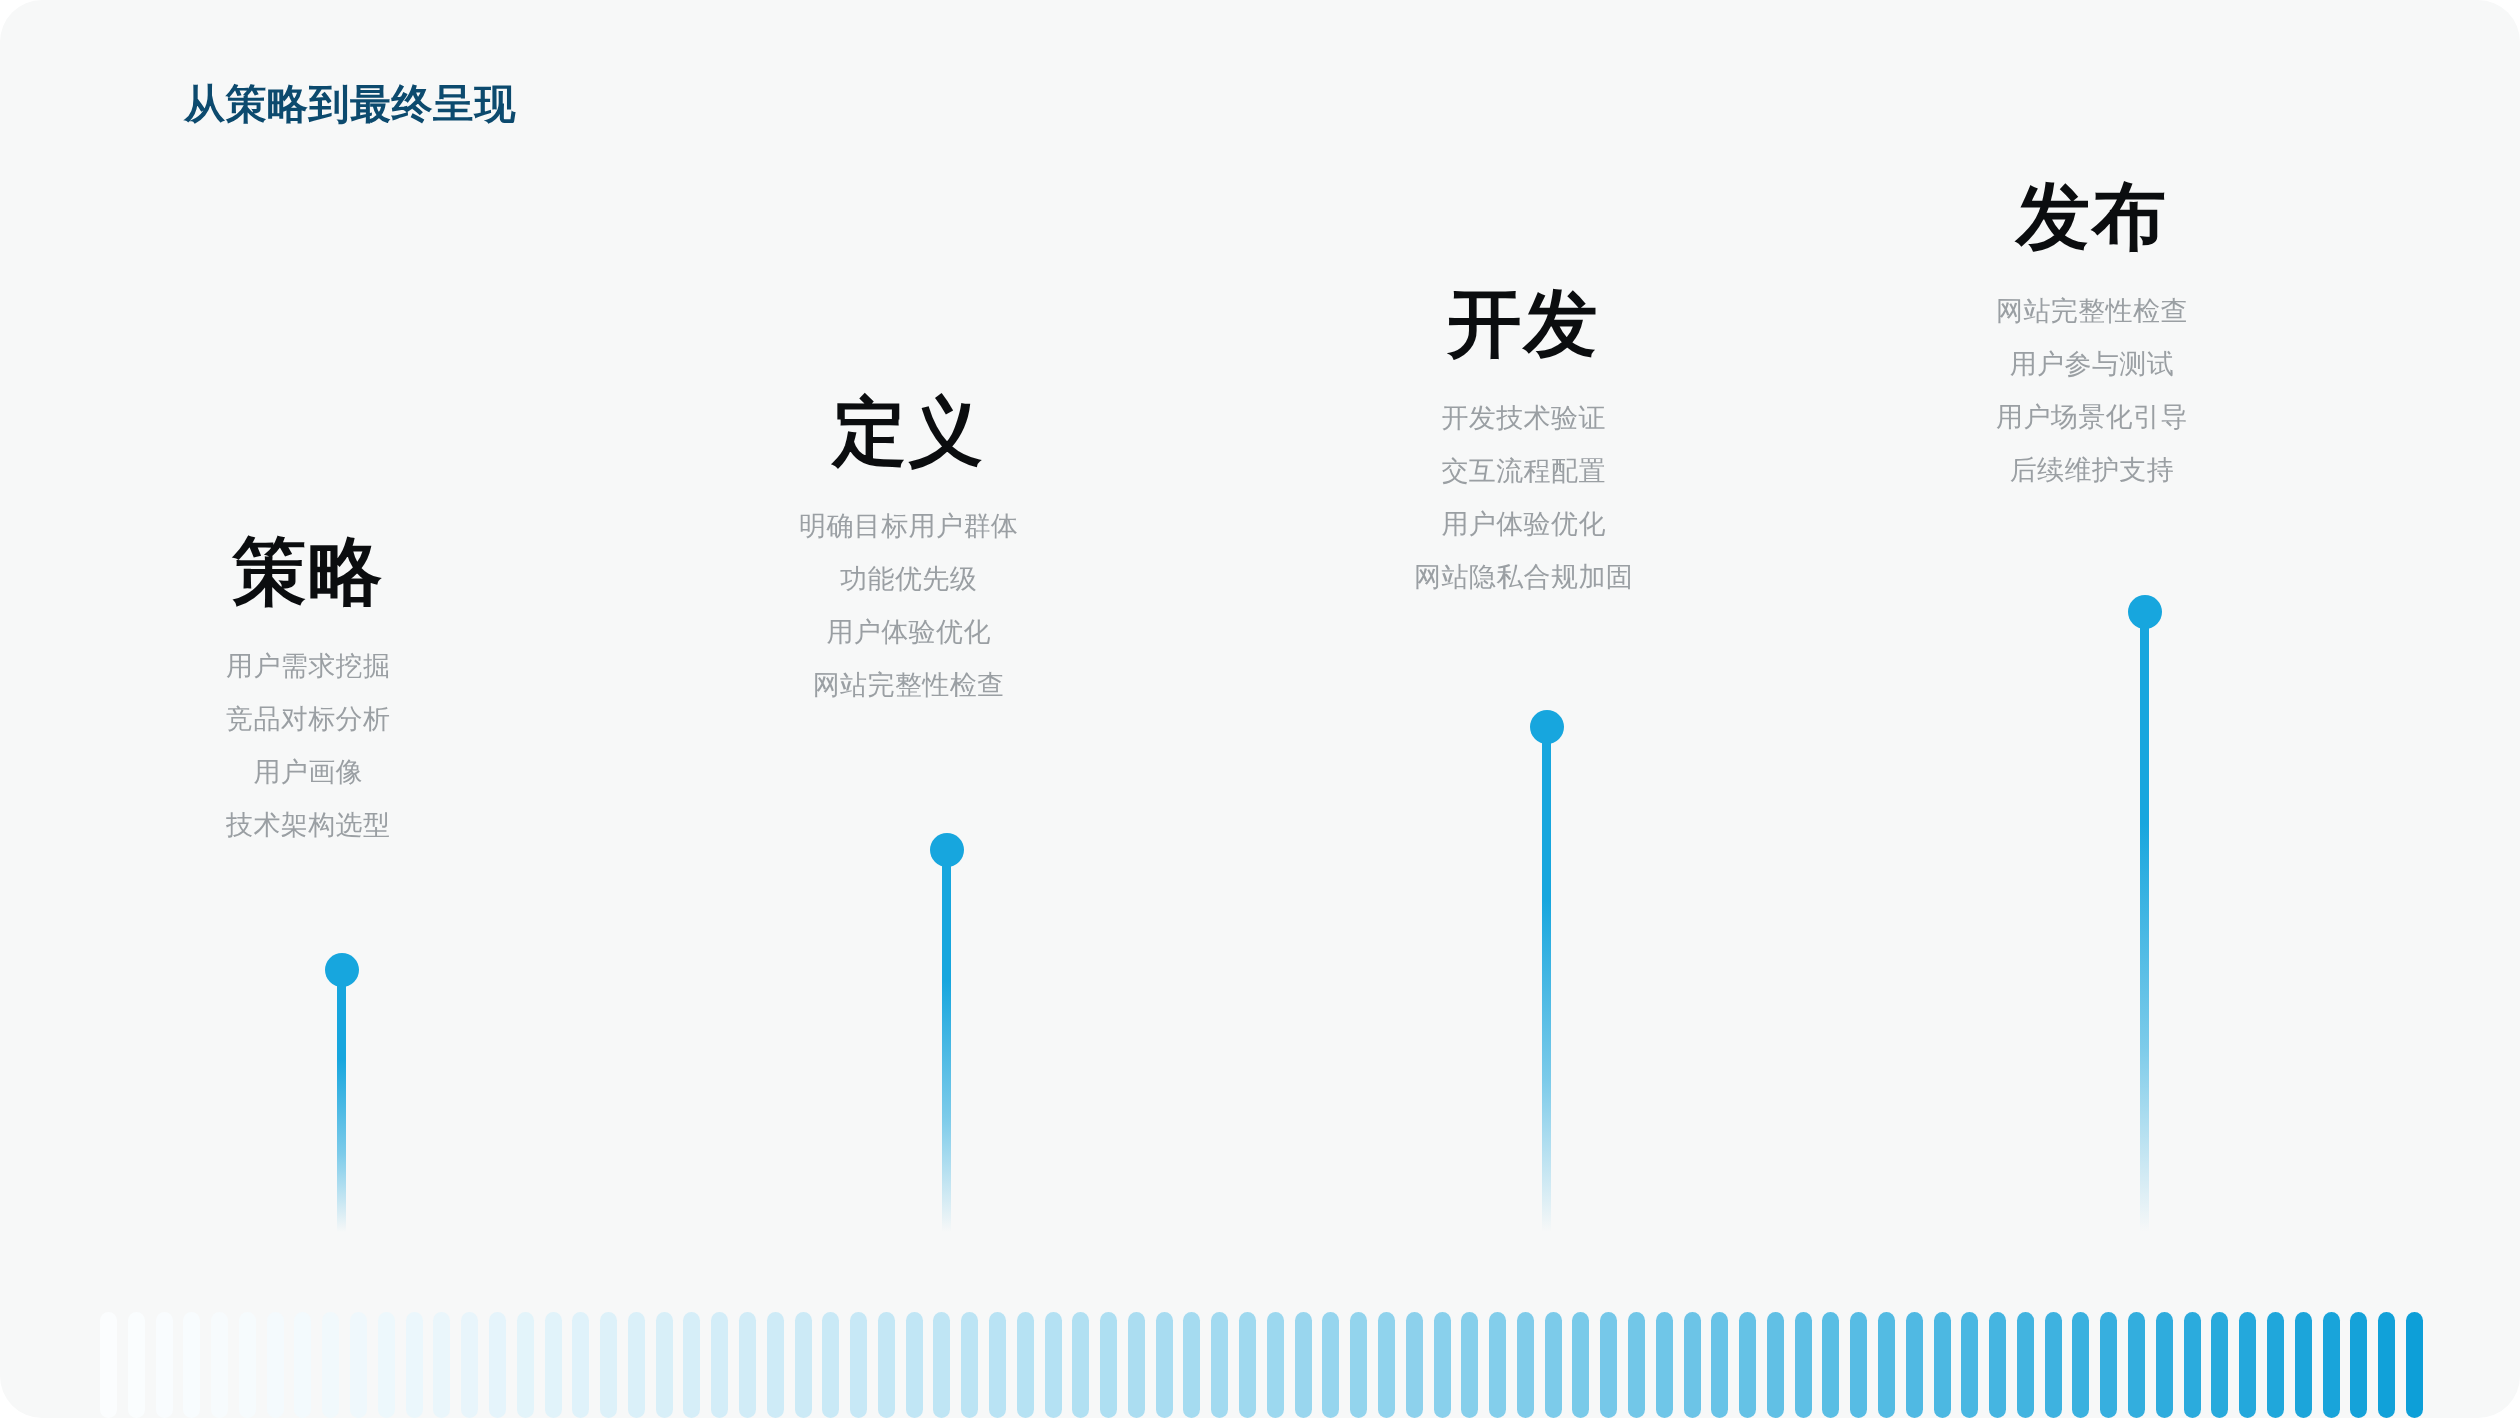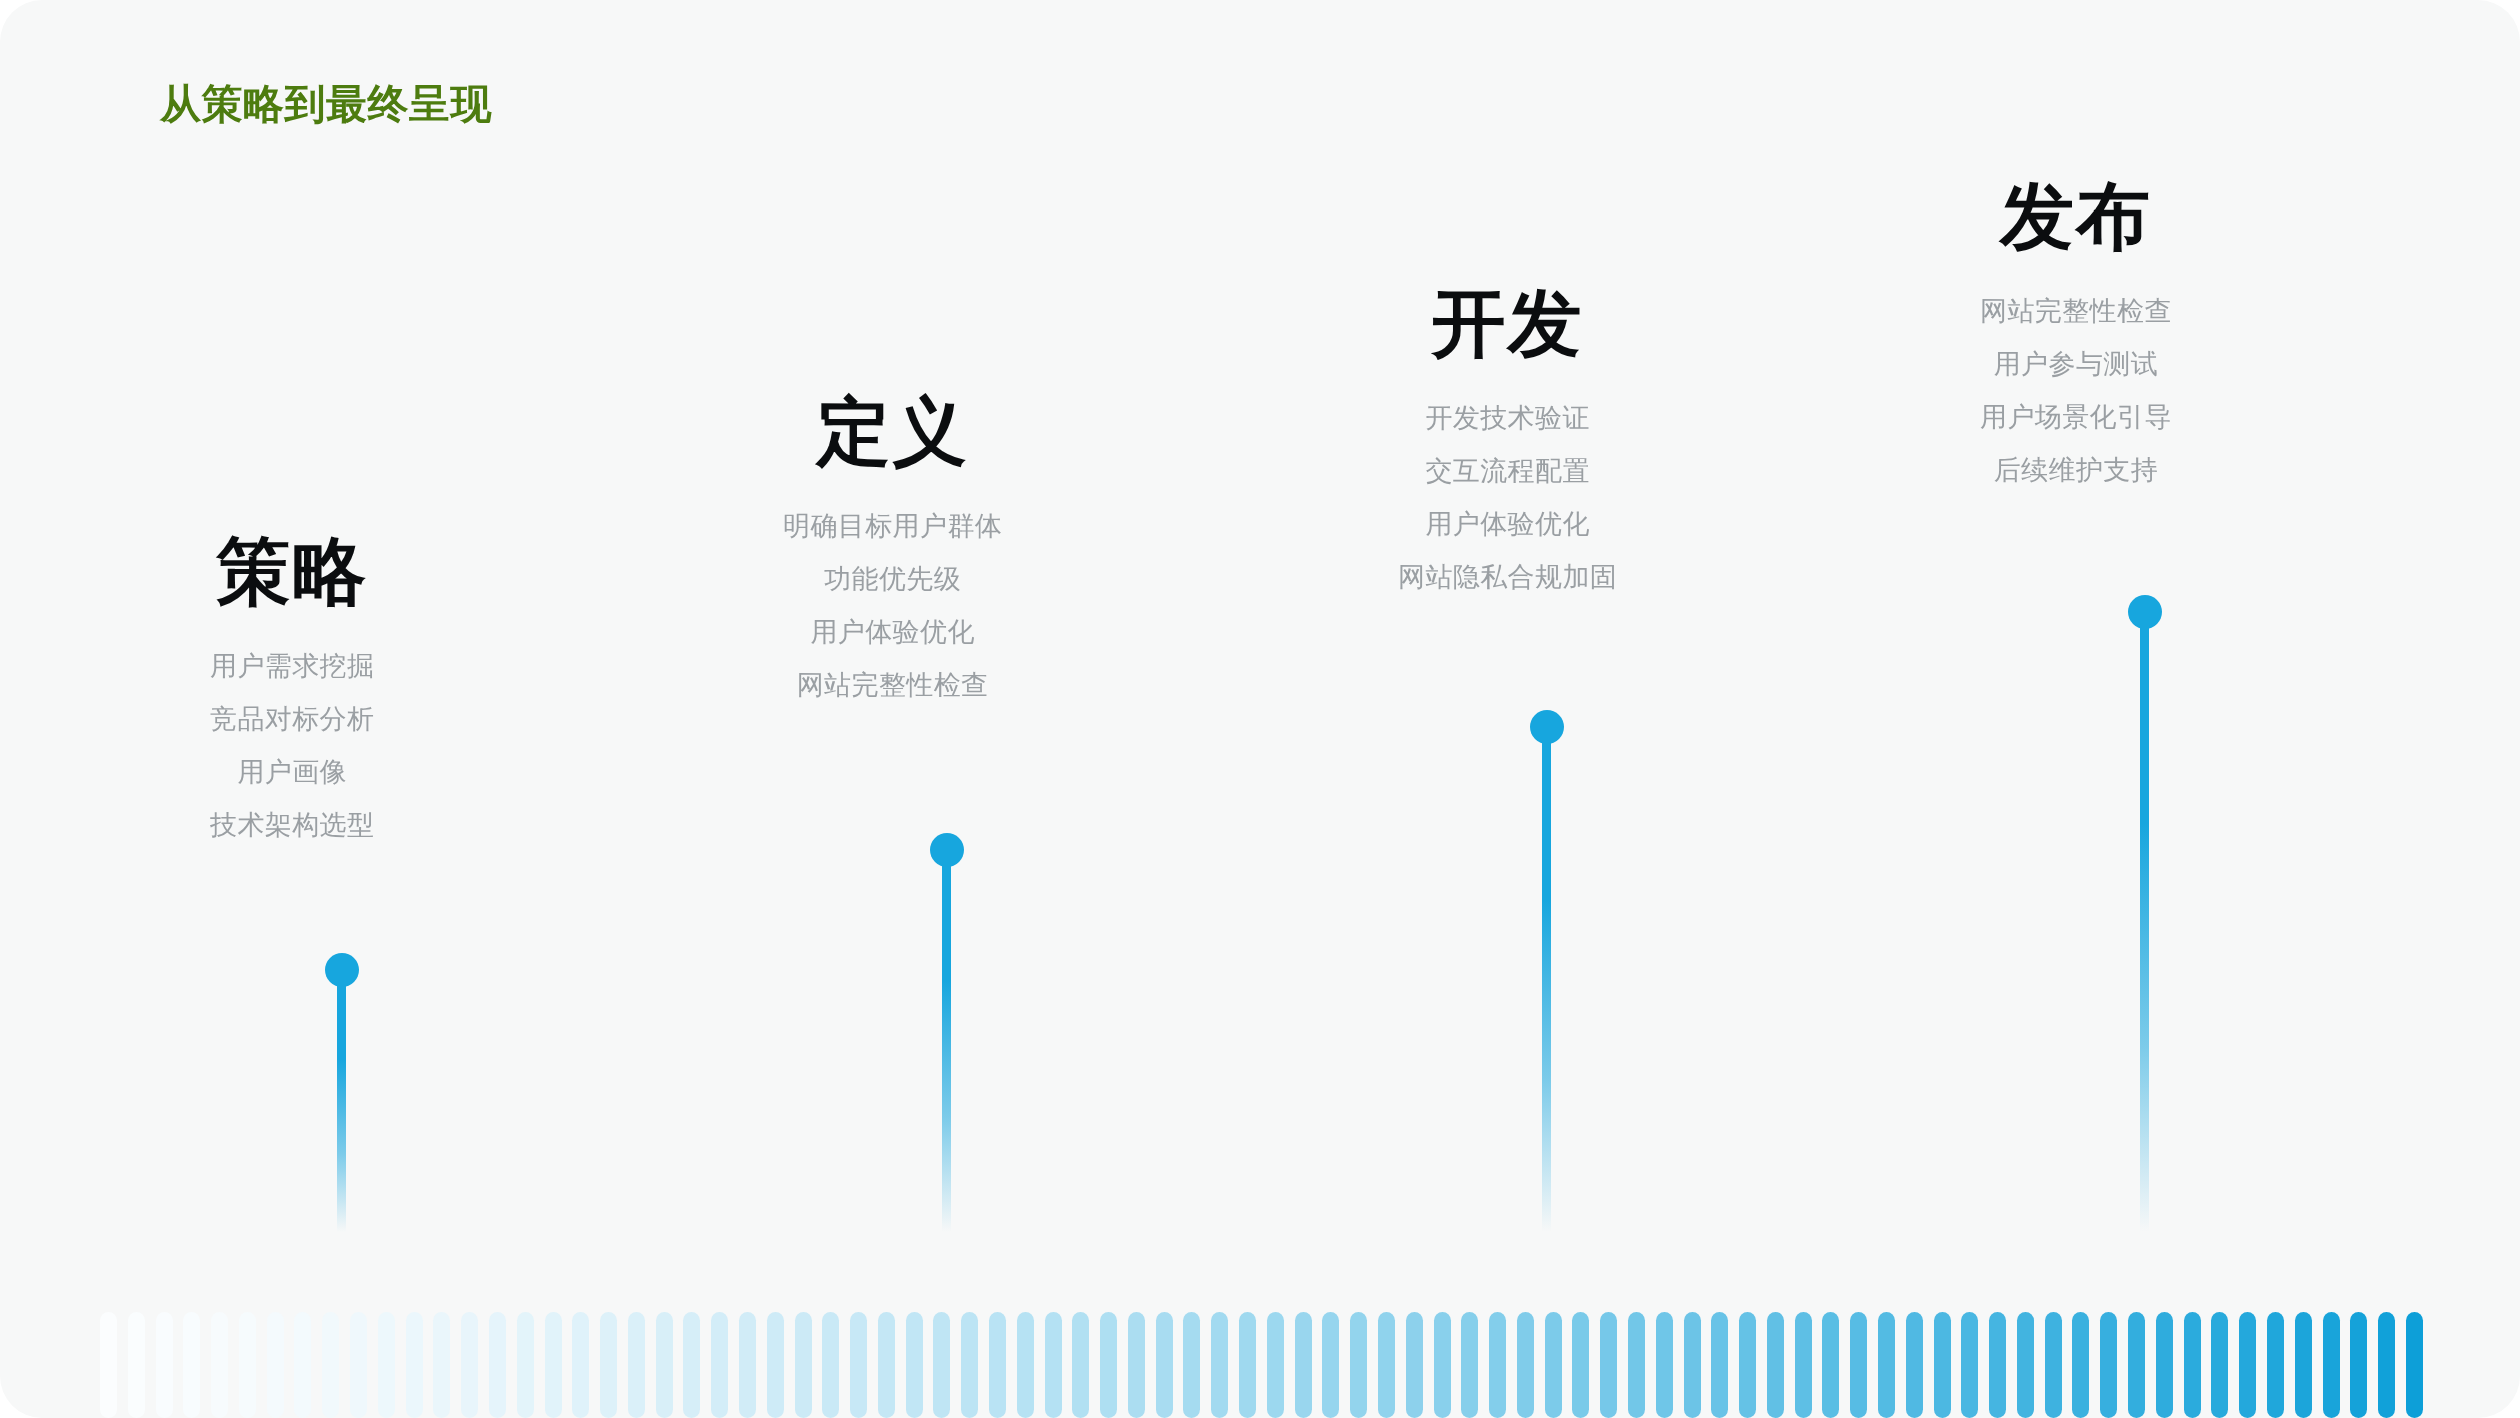--- a/index.html
+++ b/index.html
@@ -19,23 +19,23 @@
     width: 2520px;
     height: 1418px;
     background: #f7f8f8;
     border-radius: 42px;
     overflow: hidden;
   }
 
   
   .header {
     position: absolute;
-    left: 160px;
+    left: 184px;
     top: 78px;
-    color: #4d7c0f;
+    color: #0c4a6e;
     font-size: 41px;
     font-weight: bold;
     line-height: 1.28;
     letter-spacing: 0.5px;
     white-space: nowrap;
   }
   .header div { margin-bottom: 4px; }
 
   
   .column {
@@ -46,21 +46,21 @@
   .col-title {
     color: #0b0d0f;
     font-size: 74px;
     font-weight: bold;
     line-height: 1.0;
     letter-spacing: 2px;
     margin: 0 0 44px 0;
   }
   .col-items {
     list-style: none;
-    margin: 0;
+    margin: 16px;
     padding: 0;
   }
   .col-items li {
     color: #9a9fa3;
     font-size: 27px;
     line-height: 1.0;
     margin-bottom: 26px;
     letter-spacing: 0.4px;
   }
 

